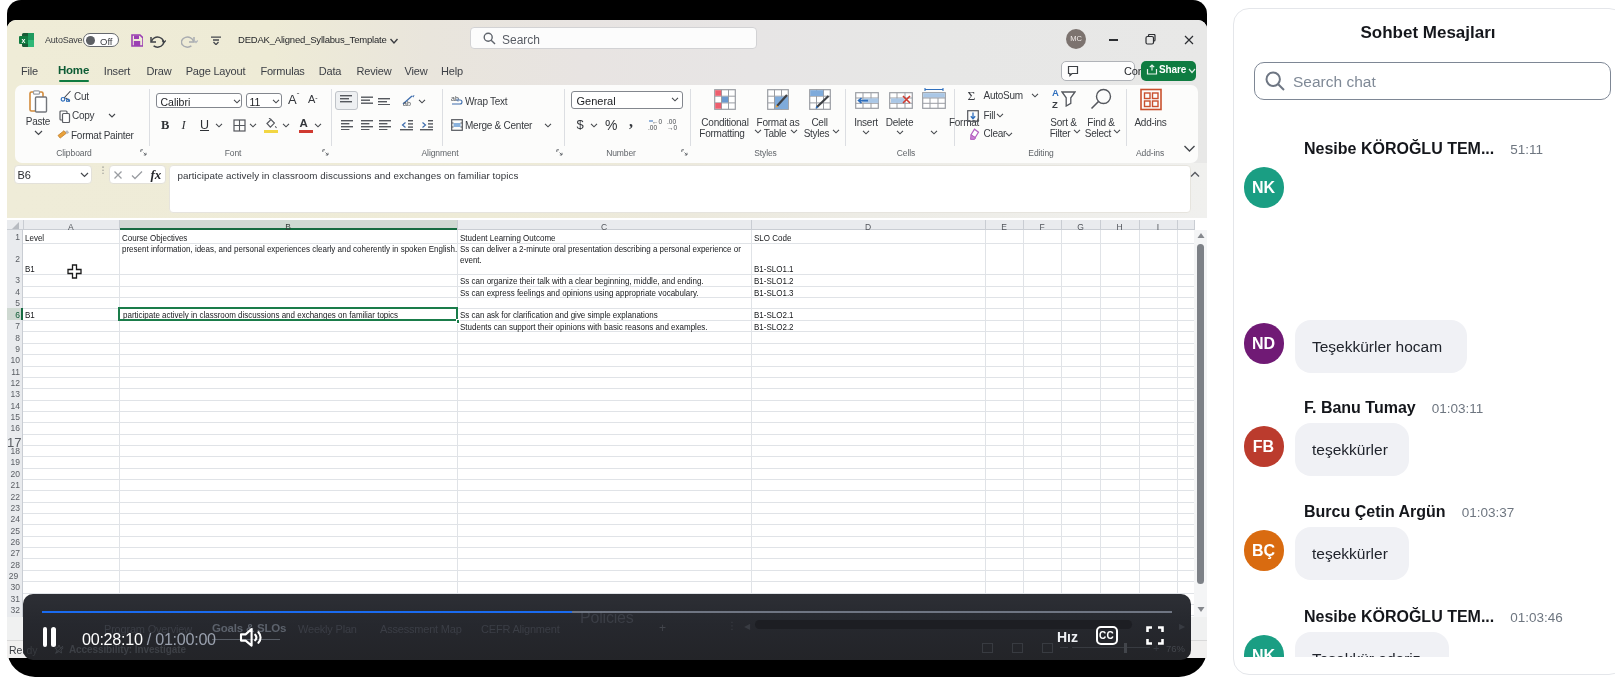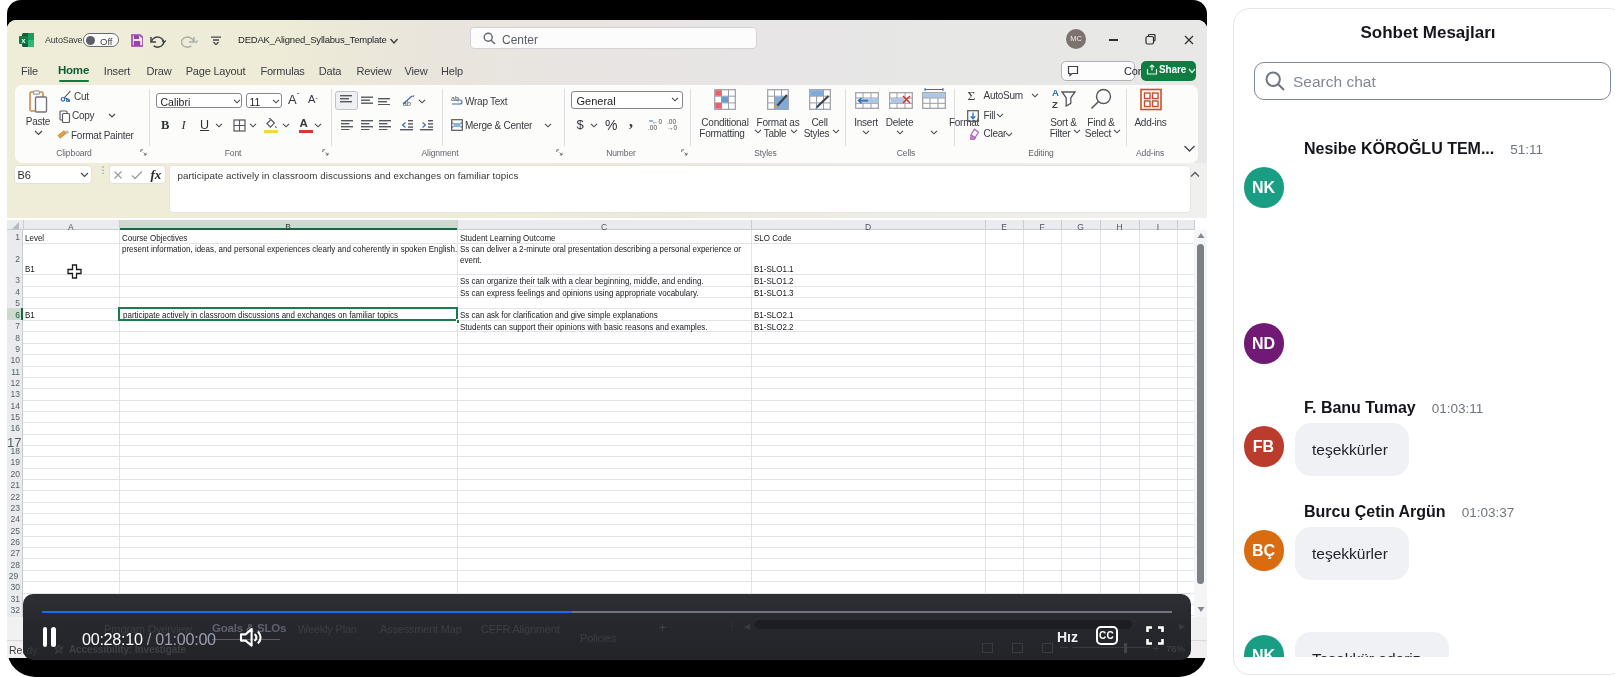--- a/index.html
+++ b/index.html
@@ -64,21 +64,21 @@
 </svg>
 <div class="t" style="left:231px;top:13.5px;font-size:9.5px;letter-spacing:-0.2px;color:#1f2125">DEDAK_Aligned_Syllabus_Template</div>
 <svg class="a" style="left:382px;top:18px" width="10" height="7" viewBox="0 0 10 7">
         <path d="M1.5 1 L5 5 L8.5 1" fill="none" stroke="#3c3e42" stroke-width="1.4"></path>
       </svg>
 <div class="a" style="left:463px;top:7px;width:287px;height:22px;border-radius:4px;background:#fcfcfc;border:1px solid #d2d2d4"></div>
 <svg class="a" style="left:476px;top:12px" width="13" height="13" viewBox="0 0 13 13">
         <circle cx="5.2" cy="5.2" r="4" fill="none" stroke="#5f646c" stroke-width="1.4"></circle>
         <path d="M8.2 8.2 L12 12" stroke="#5f646c" stroke-width="1.4"></path>
       </svg>
-<div class="t" style="left:495px;top:12.5px;font-size:12px;color:#585c64">Center</div>
+<div class="t" style="left:495px;top:12.5px;font-size:12px;color:#585c64">Search</div>
 <div class="a" style="left:1059px;top:8.5px;width:20px;height:20px;border-radius:50%;background:#7c736f;color:#f2ecea;font-size:7.5px;text-align:center;line-height:20px;">MC</div>
 <div class="a" style="left:1101.5px;top:19px;width:9px;height:1.6px;background:#2c2e32"></div>
 <svg class="a" style="left:1138px;top:14px" width="11" height="11" viewBox="0 0 11 11">
         <rect x="1" y="2.5" width="7.5" height="7.5" rx="1.5" fill="none" stroke="#2c2e32" stroke-width="1.2"></rect>
         <path d="M3.5 2.5 v-1 a1 1 0 0 1 1-1 h4.5 a1 1 0 0 1 1 1 v4.5 a1 1 0 0 1 -1 1 h-1" fill="none" stroke="#2c2e32" stroke-width="1.2"></path>
       </svg>
 <svg class="a" style="left:1176.5px;top:14.5px" width="10" height="10" viewBox="0 0 10 10">
         <path d="M1 1 L9 9 M9 1 L1 9" stroke="#2c2e32" stroke-width="1.2"></path>
       </svg>
 <div class="t" style="left:22.5px;top:44.5px;transform:translateX(-50%);font-size:11px;letter-spacing:-0.2px;color:#3d4046">File</div>
@@ -562,21 +562,21 @@
       </svg>
 <div class="a" style="left:0px;top:597px;width:1200px;height:23px;background:#f0f1f1"></div>
 <div class="a" style="left:0px;top:620px;width:1200px;height:18px;background:#f1f0ef;border-top:1px solid #d9d9d9"></div>
 <div class="t" style="left:2px;top:623.5px;font-size:10.5px;color:#3c3f44">Ready</div>
 </div>
 <div id="overlay" style="position:absolute;left:16px;top:594px;width:1168px;height:66px;border-radius:10px;background:linear-gradient(180deg,#2d2f35 0%,#26282e 45%,#232428 100%);overflow:hidden;">
 <div class="ghost" style="left:81px;top:28.5px;font-size:11px;letter-spacing:-0.2px;color:#3b3e46">Program Overview</div>
 <div class="ghost" style="left:275px;top:28.5px;font-size:11px;letter-spacing:-0.2px;color:#3b3e46">Weekly Plan</div>
 <div class="ghost" style="left:357px;top:28.5px;font-size:11px;letter-spacing:-0.2px;color:#3b3e46">Assessment Map</div>
 <div class="ghost" style="left:458px;top:28.5px;font-size:11px;letter-spacing:-0.2px;color:#3b3e46">CEFR Alignment</div>
-<div class="ghost" style="left:557px;top:38px;font-size:11px;letter-spacing:-0.2px;color:#3b3e46">Policies</div>
+<div class="ghost" style="left:557px;top:15px;font-size:16px;letter-spacing:-0.2px;color:#3b3e46">Policies</div>
 <div class="ghost" style="left:189px;top:27.5px;font-size:11.5px;letter-spacing:-0.2px;font-weight:bold;color:#5c626c">Goals &amp; SLOs</div>
 <div class="ghost" style="left:189px;top:44.5px;width:68px;height:1.3px;background:#585d66"></div>
 <div class="ghost" style="left:636px;top:27px;font-size:12px;color:#42454c">+</div>
 <div class="ghost" style="left:704px;top:26px;font-size:10px;color:#3c3f46">⋮</div>
 <div class="ghost" style="left:721px;top:27.5px;font-size:8px;color:#383b42">◀</div>
 <div class="ghost" style="left:732px;top:25.5px;width:377px;height:9px;border-radius:5px;background:#1d1e23"></div>
 <div class="ghost" style="left:1156px;top:27.5px;font-size:8px;color:#383b42">▶</div>
 <div class="ghost" style="left:3.5px;top:49.5px;font-size:10.5px;color:#383b40">dy</div>
 <svg class="ghost" style="left:30px;top:50px" width="12" height="11" viewBox="0 0 12 11">
         <path d="M6 1 l1.2 2.8 3 0.2 -2.3 2 0.7 3 -2.6-1.6 -2.6 1.6 0.7-3 -2.3-2 3-0.2 z" fill="none" stroke="#3d4046" stroke-width="1"></path>
@@ -614,21 +614,23 @@
 <div class="a" style="left:20px;top:53px;width:357px;height:38px;border:1.5px solid #7e8795;border-radius:10px;background:#fff"></div>
 <svg class="a" style="left:31px;top:62px" width="21" height="21" viewBox="0 0 21 21">
       <circle cx="8.2" cy="8.2" r="6.7" fill="none" stroke="#6e7683" stroke-width="2"></circle>
       <path d="M13.2 13.2 L19 19" stroke="#6e7683" stroke-width="2"></path>
     </svg>
 <div class="t" style="left:59px;top:63.5px;font-size:15.5px;color:#7f8996">Search chat</div>
 <div class="a" style="left:0;top:0;width:392px;height:648px;overflow:hidden">
 <div class="nm" style="left:70px;top:131px">Nesibe KÖROĞLU TEM...<span class="ts">51:11</span></div>
 <div class="av" style="left:9.5px;top:158px;background:#1a9e83">NK</div>
 <div class="av" style="left:9.5px;top:314px;background:#701a75">ND</div>
+<div class="bub" style="left:61px;top:311px;width:172px;height:53px">Teşekkürler hocam</div>
 <div class="nm" style="left:70px;top:390px">F. Banu Tumay<span class="ts">01:03:11</span></div>
 <div class="av" style="left:9.5px;top:417px;background:#bb3b2d">FB</div>
 <div class="bub" style="left:61px;top:414px;width:114px;height:53px">teşekkürler</div>
 <div class="nm" style="left:70px;top:494px">Burcu Çetin Argün<span class="ts">01:03:37</span></div>
 <div class="av" style="left:9.5px;top:521px;background:#d96b10">BÇ</div>
 <div class="bub" style="left:61px;top:518px;width:114px;height:53px">teşekkürler</div>
+<div class="nm" style="left:70px;top:599px">Nesibe KÖROĞLU TEM...<span class="ts">01:03:46</span></div>
 <div class="av" style="left:9.5px;top:626px;background:#1a9e83">NK</div>
 <div class="bub" style="left:61px;top:623px;width:154px;height:53px">Teşekkür ederiz</div>
 </div>
 </div>
 </body></html>

